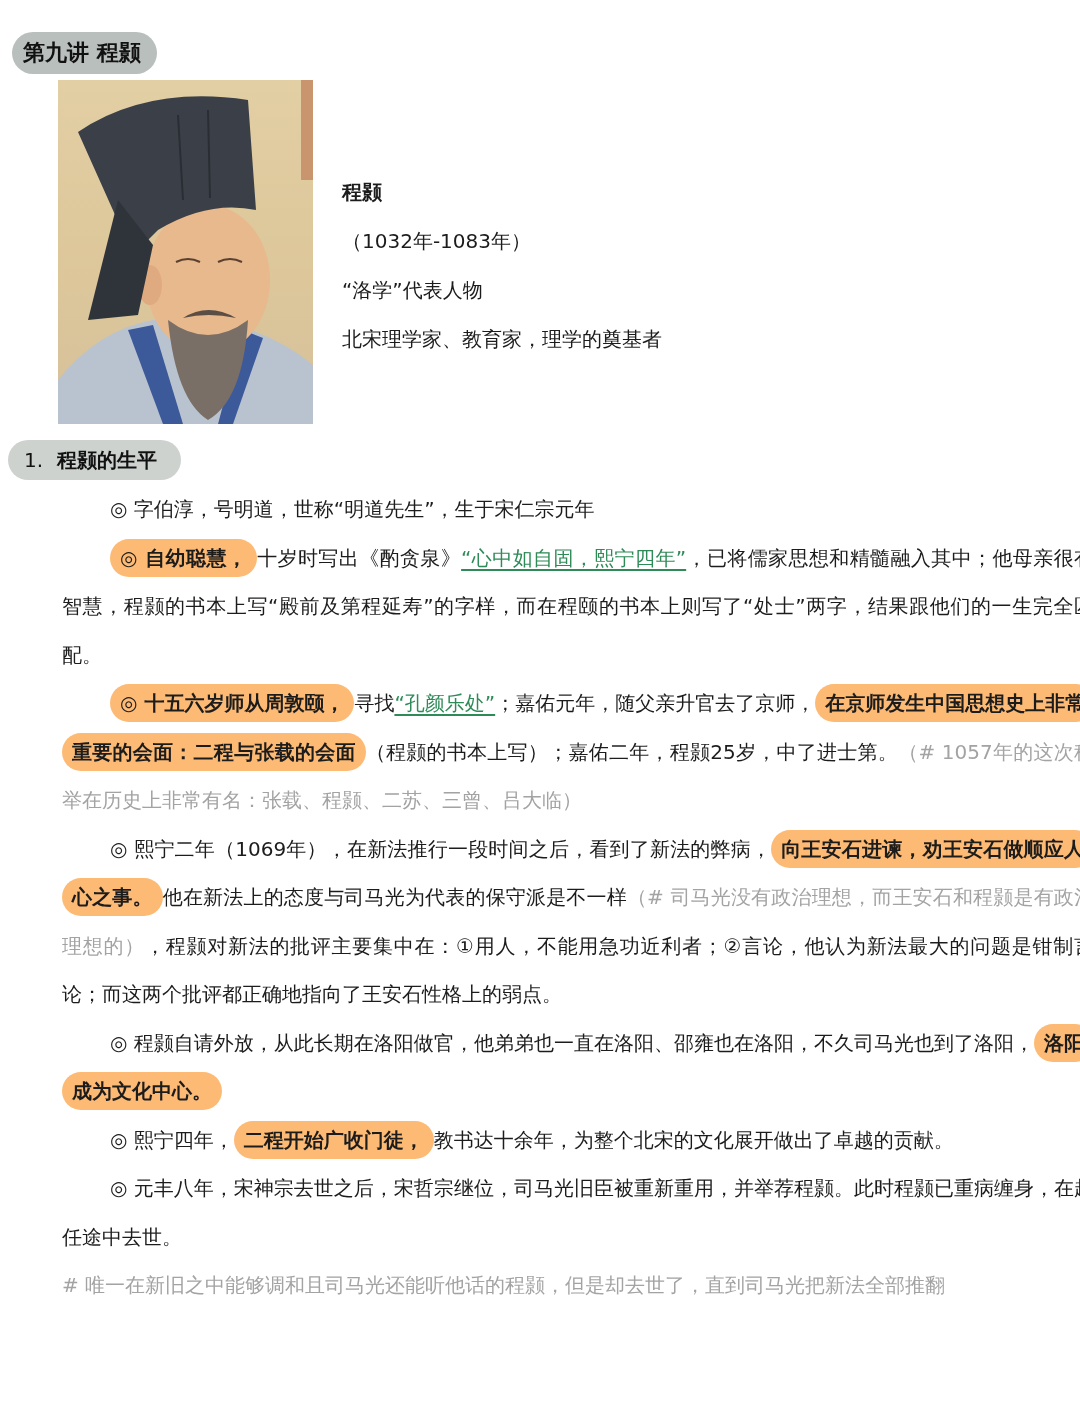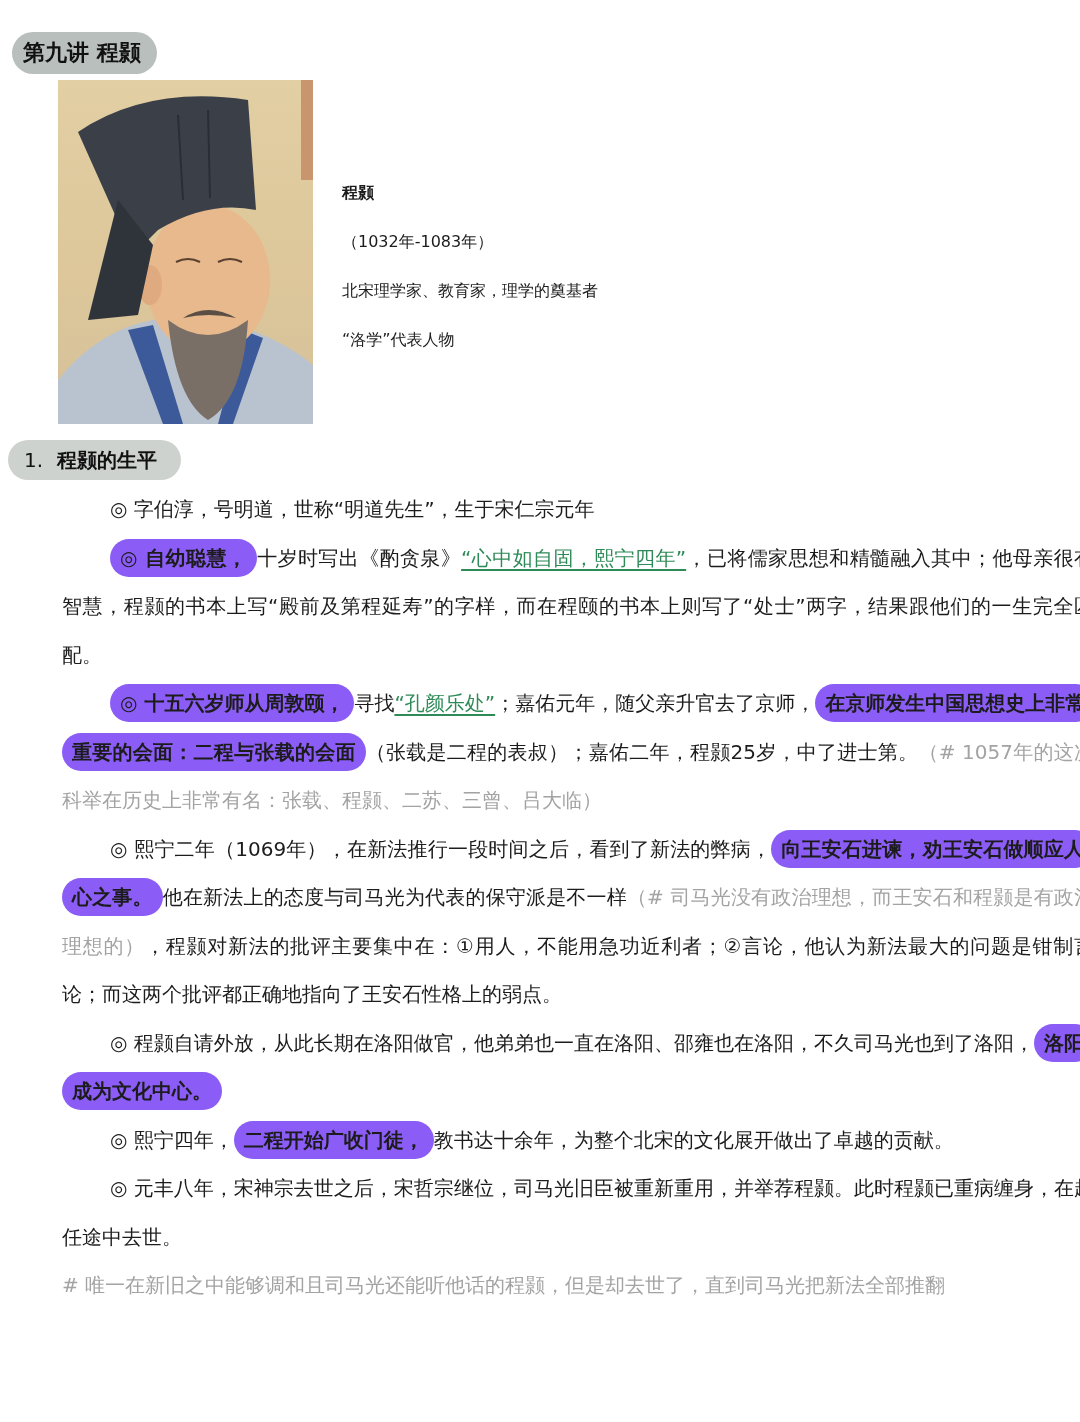--- a/index.html
+++ b/index.html
@@ -17,36 +17,36 @@
   .portrait {
     position: absolute; left: 58px; top: 80px; width: 255px; height: 344px;
     background: linear-gradient(180deg, #e2cfa3 0%, #dcc69a 60%, #d6c09a 100%);
     overflow: hidden;
   }
   .portrait .strip {
     position: absolute; right: 0; top: 0; width: 12px; height: 100px;
     background: #c9956e;
   }
   .portrait svg { position: absolute; left: 0; top: 0; }
-  .bio { position: absolute; left: 342px; top: 168px; font-size: 16px; line-height: 49px; }
+  .bio { position: absolute; left: 342px; top: 168px; font-size: 20px; line-height: 49px; }
   .bio .name { font-weight: bold; }
   .section-pill {
     position: absolute; left: 8px; top: 440px; height: 40px;
     padding: 0 24px 0 16px; border-radius: 20px; background: #cdd2cf;
     display: flex; align-items: center; font-size: 20px; font-weight: bold; color: #111;
   }
   .section-pill .num { font-weight: normal; margin-right: 14px; }
   .content {
     position: absolute; left: 23px; top: 485px; width: 1032px;
     font-size: 20px; line-height: 48.5px; color: #1c1c1c; margin-left: 39px;
   }
   .content p { margin: 0; text-indent: 48px; text-align: justify; }
   .content p.noindent { text-indent: 0; }
   .hl {
-    background: #8b5cf6; border-radius: 20px; padding: 7px 10px; font-weight: bold;
+    background: #fdba74; border-radius: 20px; padding: 7px 10px; font-weight: bold;
     -webkit-box-decoration-break: clone; box-decoration-break: clone;
   }
   .lk { color: #2e8b57; text-decoration: underline; text-underline-offset: 4px; }
   .note { color: #a3a3a3; }
 </style>
 </head>
 <body>
 
 <div class="title-pill">第九讲 程颢</div>
 
@@ -69,35 +69,35 @@
 
     <path d="M20 52 Q90 5 190 20 L198 130 Q150 120 100 150 L75 175 Z" fill="#3b4048"></path>
     <path d="M60 120 L30 240 L80 235 L95 165 Z" fill="#2f343b"></path>
     <path d="M120 35 L125 120 M150 30 L152 118" stroke="#2a2e34" stroke-width="2"></path>
   </svg>
 </div>
 
 <div class="bio">
   <div class="name">程颢</div>
   <div>（1032年-1083年）</div>
+  <div>“洛学”代表人物</div>
   <div>北宋理学家、教育家，理学的奠基者</div>
-  <div>“洛学”代表人物</div>
 </div>
 
 <div class="section-pill">
   <span class="num">1.</span>
   <span>程颢的生平</span>
 </div>
 
 <div class="content">
   <p>◎ 字伯淳，号明道，世称“明道先生”，生于宋仁宗元年</p>
 
   <p><span class="hl">◎ 自幼聪慧，</span><span>十岁时写出《酌贪泉》</span><span class="lk">“心中如自固，熙宁四年”</span><span>，已将儒家思想和精髓融入其中；他母亲很有智慧，程颢的书本上写“殿前及第程延寿”的字样，而在程颐的书本上则写了“处士”两字，结果跟他们的一生完全匹配。</span></p>
 
-  <p><span class="hl">◎ 十五六岁师从周敦颐，</span><span>寻找</span><span class="lk">“孔颜乐处”</span><span>；嘉佑元年，随父亲升官去了京师，</span><span class="hl">在京师发生中国思想史上非常重要的会面：二程与张载的会面</span><span>（张载是二程的表叔）；嘉佑二年，程颢25岁，中了进士第。</span><span class="note">（# 1057年的这次科举在历史上非常有名：张载、程颢、二苏、三曾、吕大临）</span></p>
+  <p><span class="hl">◎ 十五六岁师从周敦颐，</span><span>寻找</span><span class="lk">“孔颜乐处”</span><span>；嘉佑元年，随父亲升官去了京师，</span><span class="hl">在京师发生中国思想史上非常重要的会面：二程与张载的会面</span><span>（程颢的书本上写）；嘉佑二年，程颢25岁，中了进士第。</span><span class="note">（# 1057年的这次科举在历史上非常有名：张载、程颢、二苏、三曾、吕大临）</span></p>
 
 
 
   <p><span>◎ 熙宁二年（1069年），在新法推行一段时间之后，看到了新法的弊病，</span><span class="hl">向王安石进谏，劝王安石做顺应人心之事。</span><span>他在新法上的态度与司马光为代表的保守派是不一样</span><span class="note">（# 司马光没有政治理想，而王安石和程颢是有政治理想的）</span><span>，程颢对新法的批评主要集中在：①用人，不能用急功近利者；②言论，他认为新法最大的问题是钳制言论；而这两个批评都正确地指向了王安石性格上的弱点。</span></p>
 
   <p><span>◎ 程颢自请外放，从此长期在洛阳做官，他弟弟也一直在洛阳、邵雍也在洛阳，不久司马光也到了洛阳，</span><span class="hl">洛阳成为文化中心。</span></p>
 
   <p><span>◎ 熙宁四年，</span><span class="hl">二程开始广收门徒，</span><span>教书达十余年，为整个北宋的文化展开做出了卓越的贡献。</span></p>
 
   <p>◎ 元丰八年，宋神宗去世之后，宋哲宗继位，司马光旧臣被重新重用，并举荐程颢。此时程颢已重病缠身，在赴任途中去世。</p>

